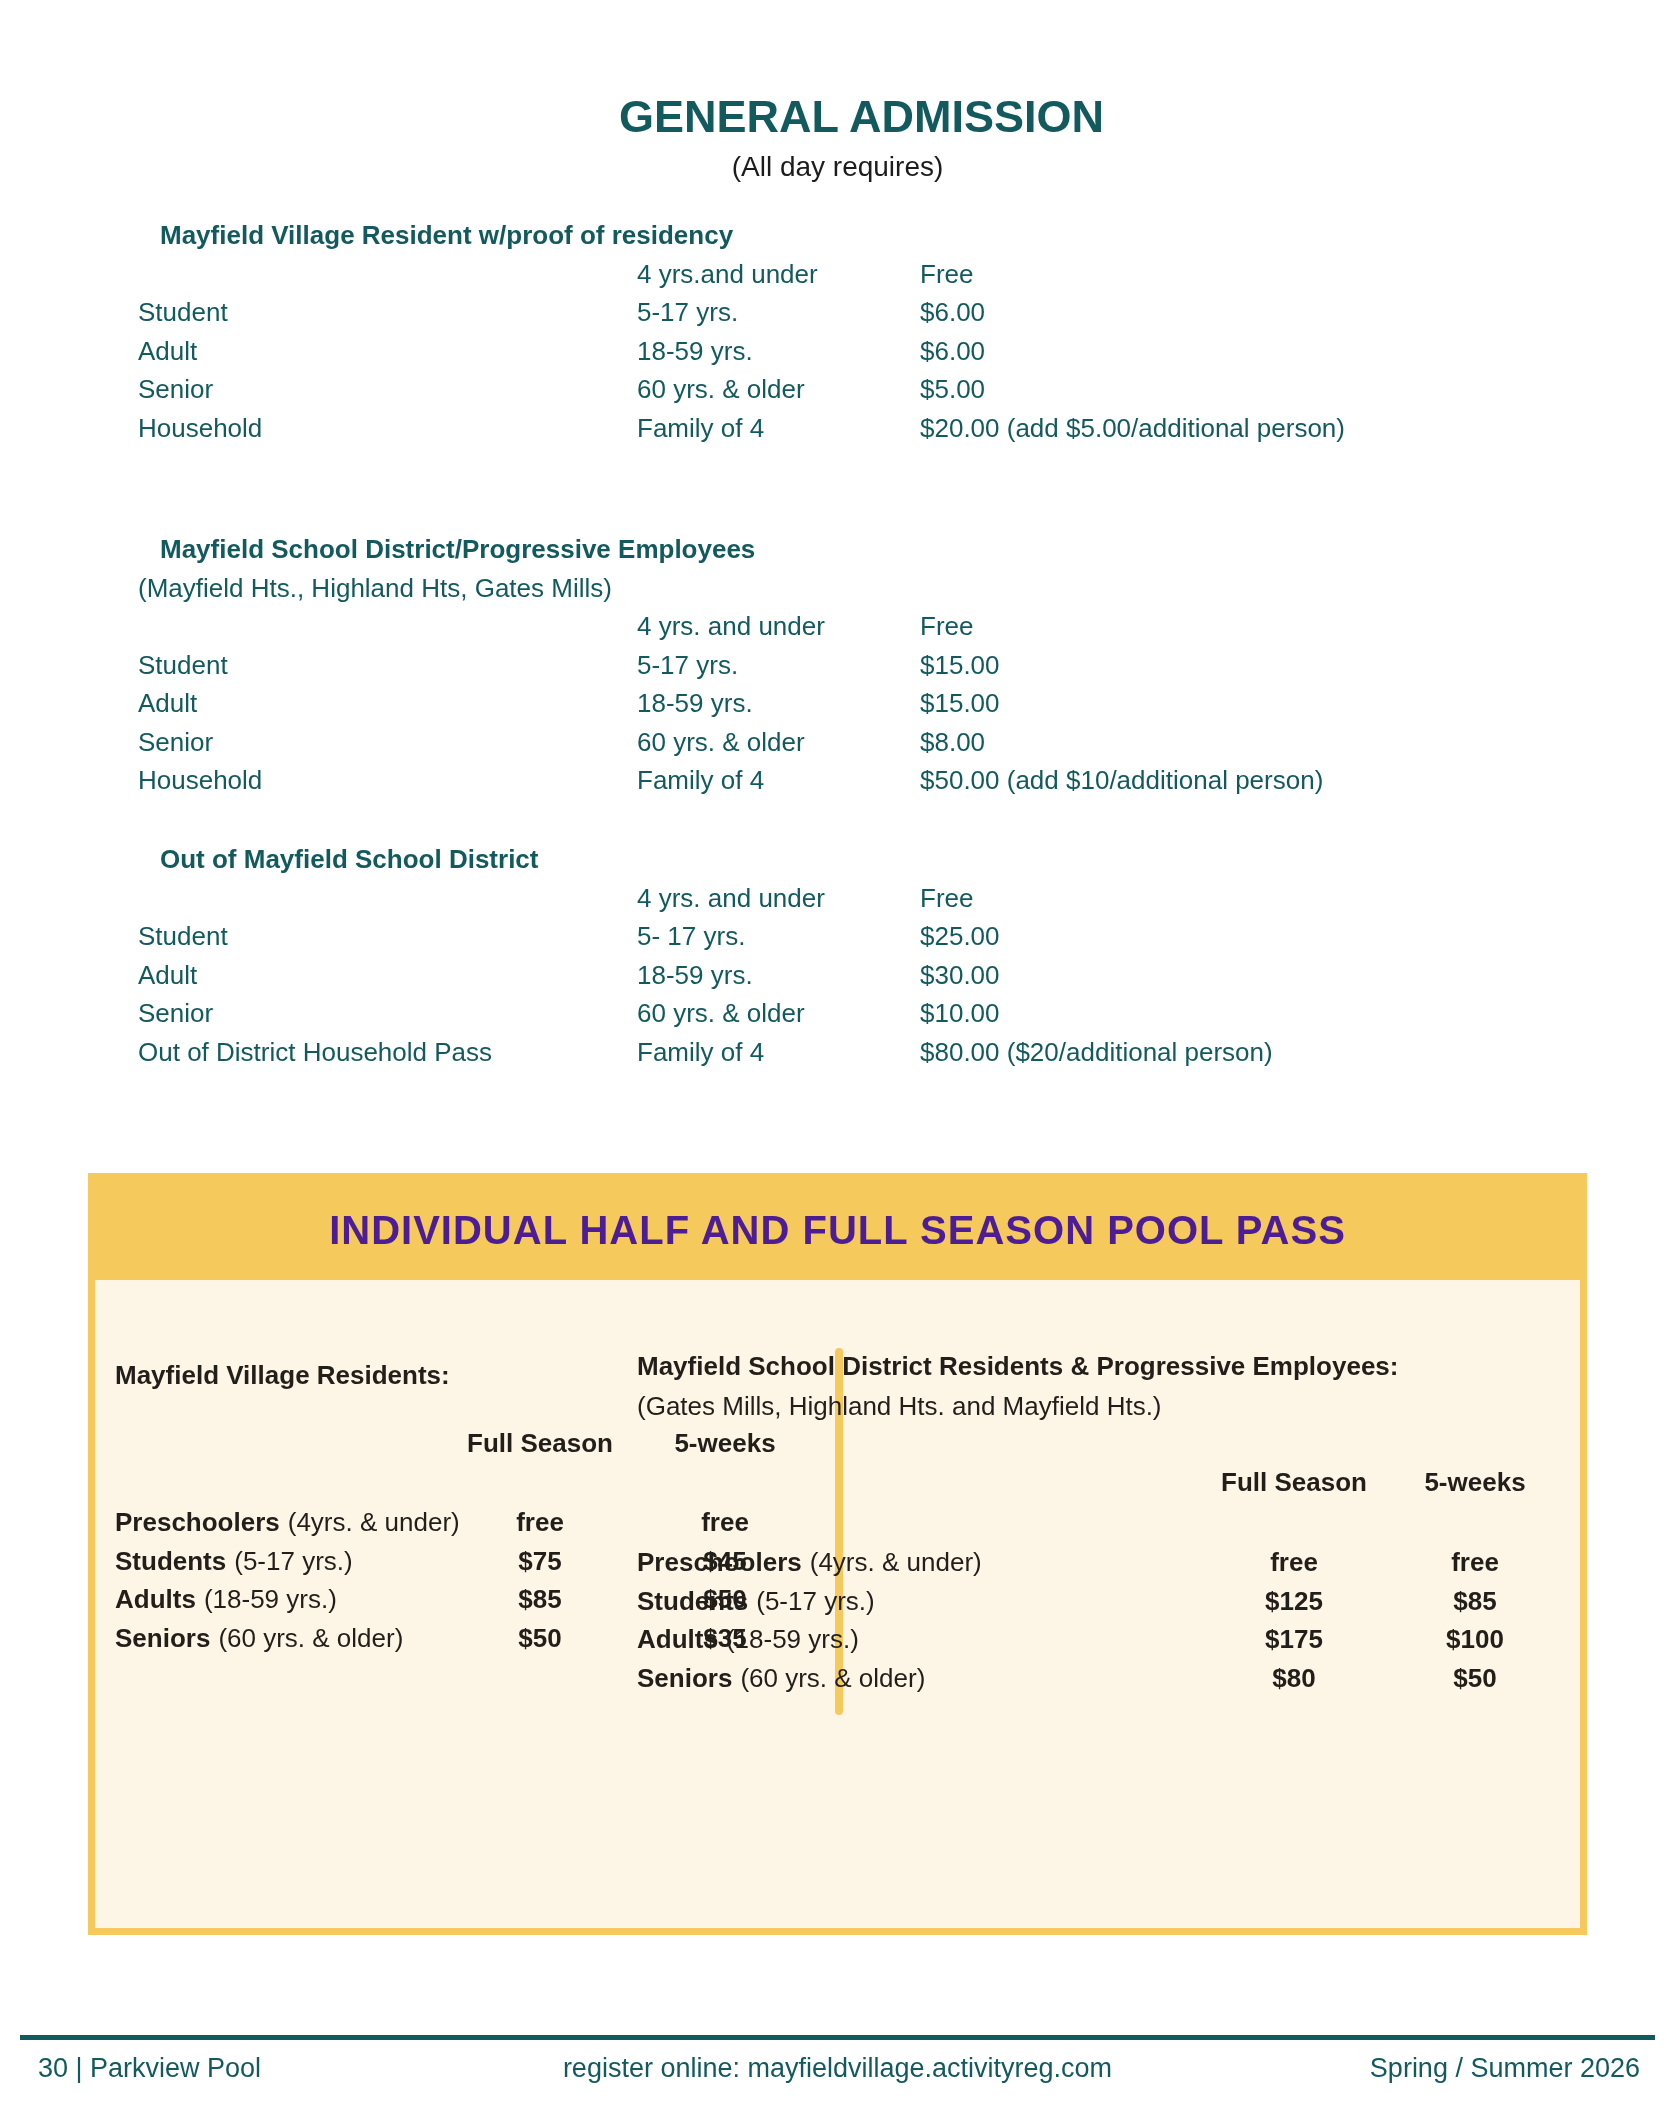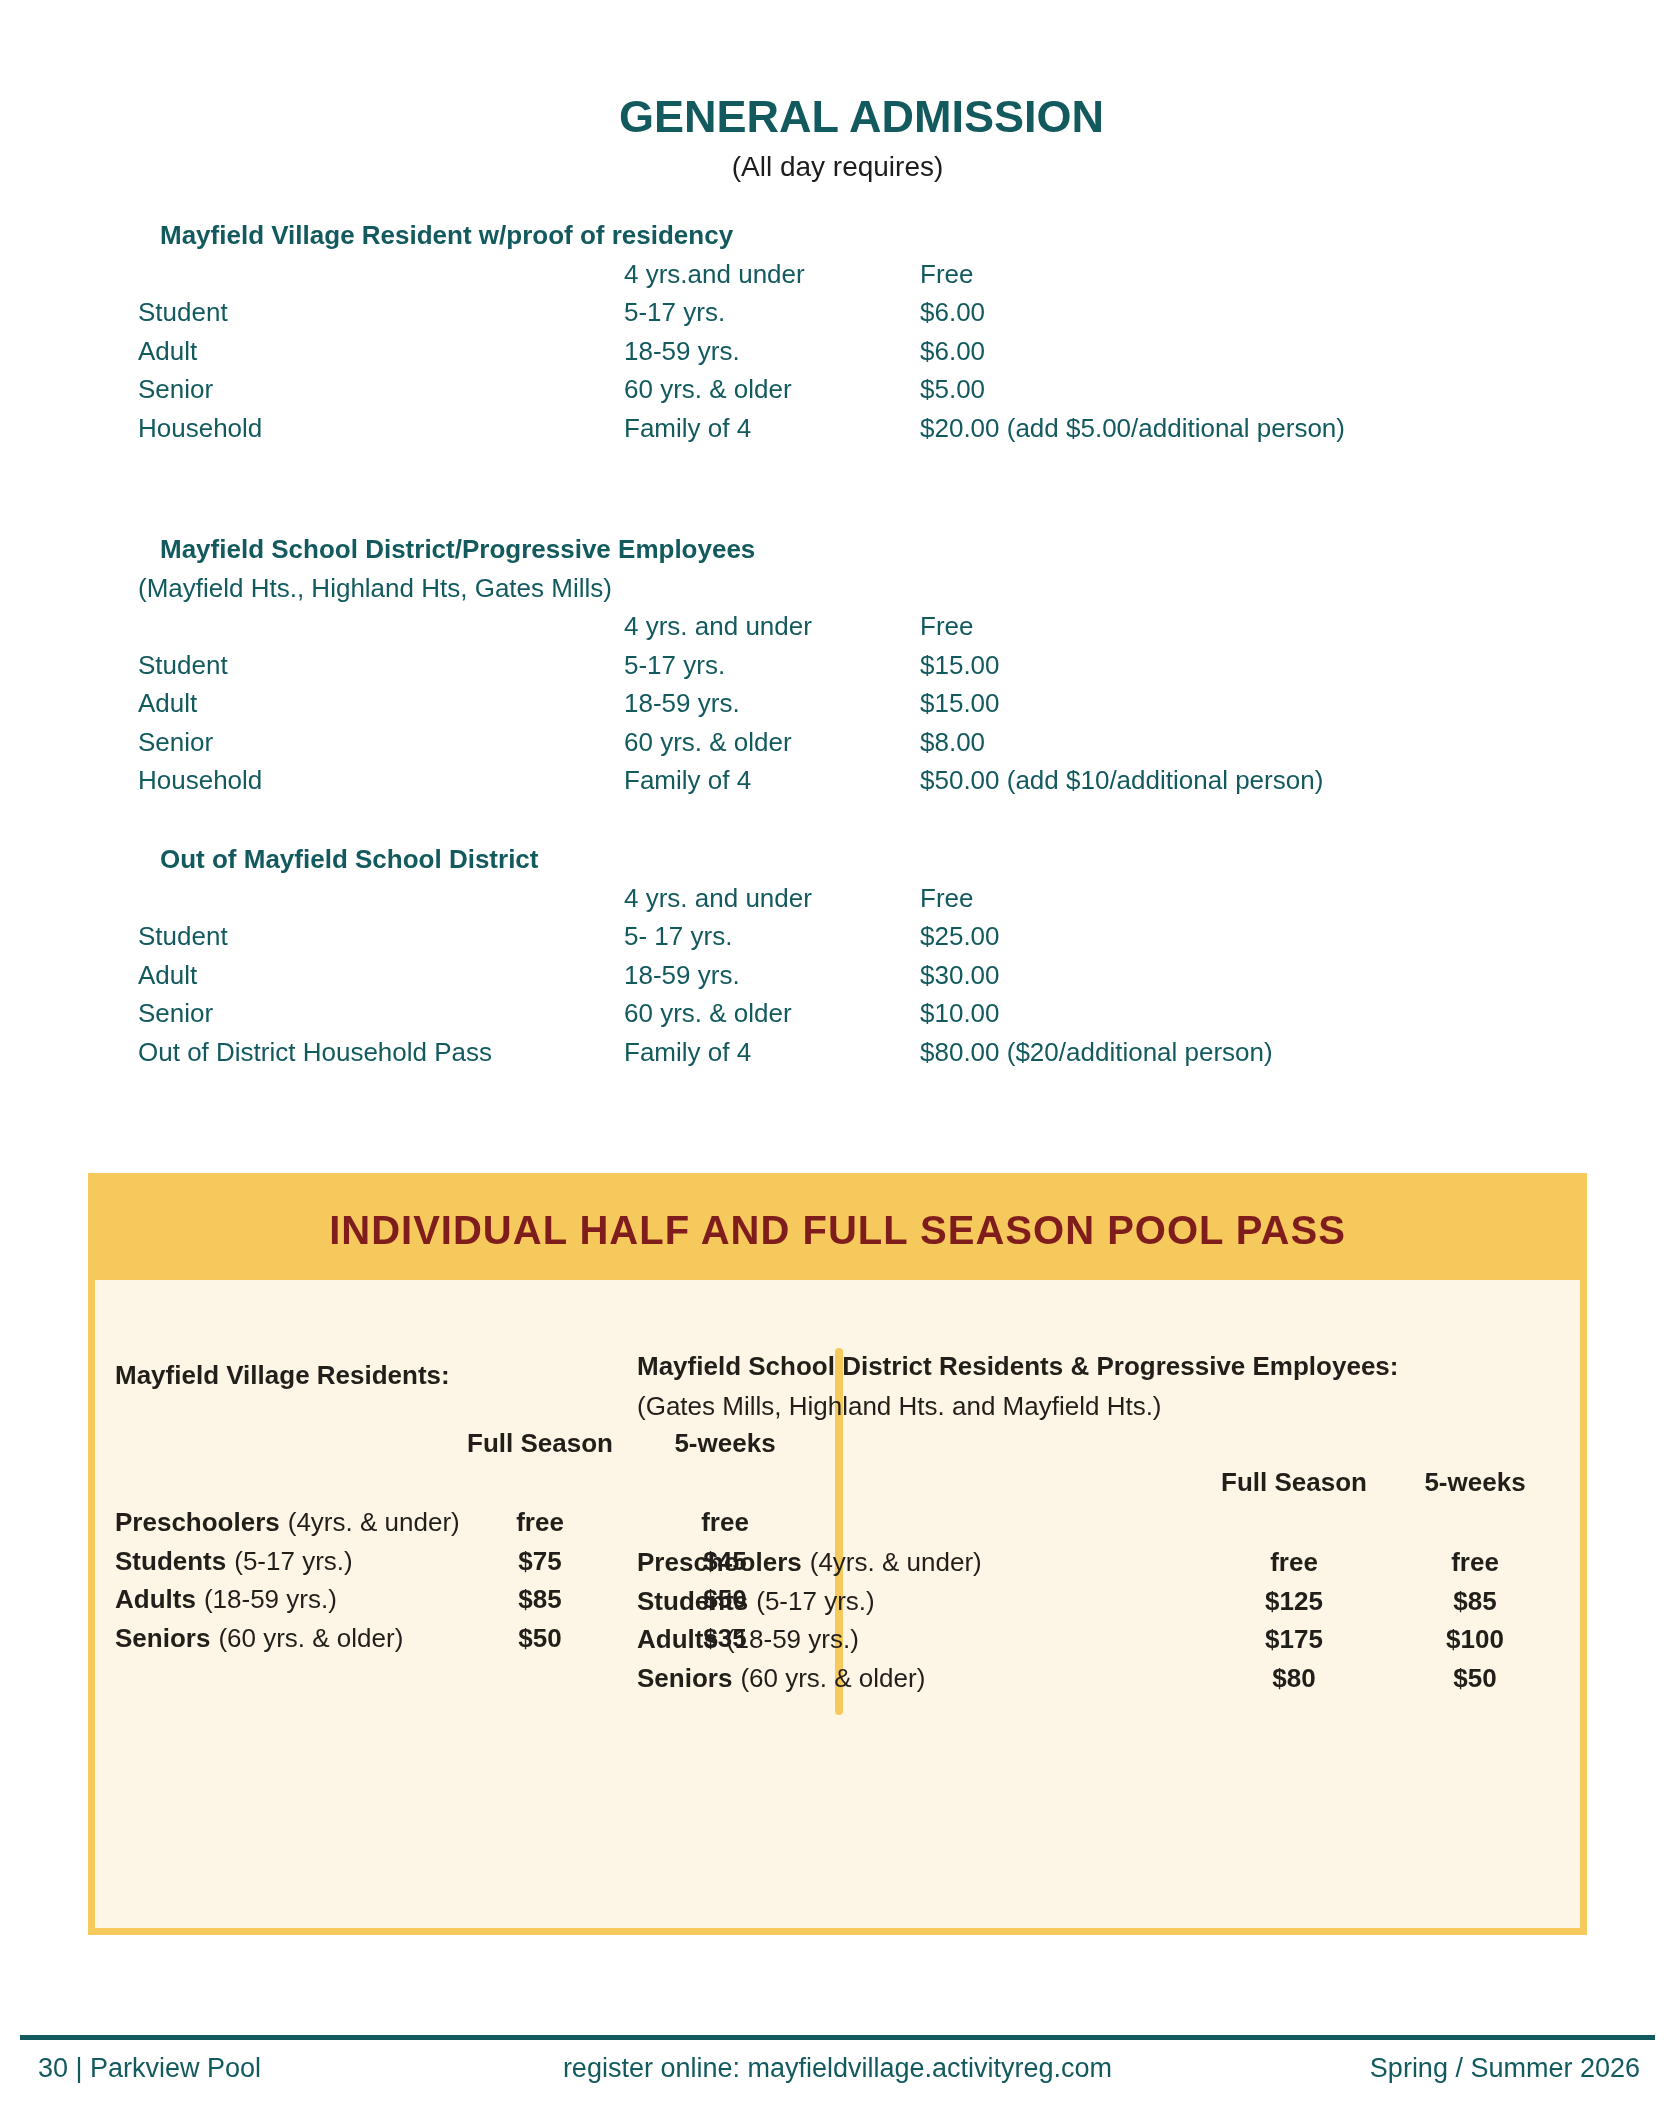--- a/index.html
+++ b/index.html
@@ -22,34 +22,34 @@
   }
 
   
   .ga-section {
     position:absolute; left:138px; width:1450px;
     font-size:26px; line-height:38.5px;
   }
   .ga-heading { font-weight:bold;margin-left:22px; }
   .ga-sub { font-weight:normal; }
   .ga-row { position:relative; height:38.5px; }
-  .ga-age { position:absolute; left:486px; top:0; white-space:nowrap; }
+  .ga-age { position:absolute; left:499px; top:0; white-space:nowrap; }
   .ga-price { position:absolute; left:782px; top:0; white-space:nowrap; }
   #section-1 { top:216px; }
   #section-2 { top:530px; }
   #section-3 { top:840px; }
 
   
   .pass-box {
     position:absolute; left:88px; top:1173px; width:1499px; height:762px;
     border:7px solid #F6C95C; background:#FDF5E6;
   }
   .pass-banner {
     width:100%; height:100px; background:#F6C95C;
-    color:#7f1d1d; font-size:40px; font-weight:bold;
+    color:#4c1d95; font-size:40px; font-weight:bold;
     text-align:center; line-height:100px; letter-spacing:1px;
     white-space:nowrap;
   }
   .pass-content { position:relative; width:100%; height:648px; color:#221F1A; font-size:26px; }
   .pass-heading-left {
     position:absolute; left:20px; top:76px; font-weight:bold; line-height:39px;
   }
   .pass-heading-right {
     position:absolute; left:542px; top:66px; width:810px; line-height:40px;
   }

